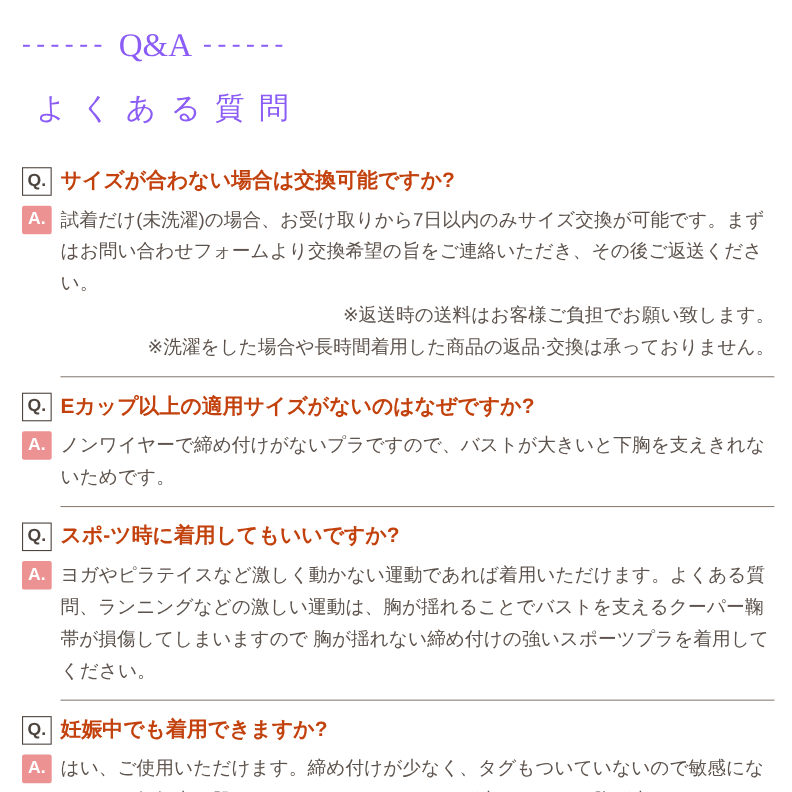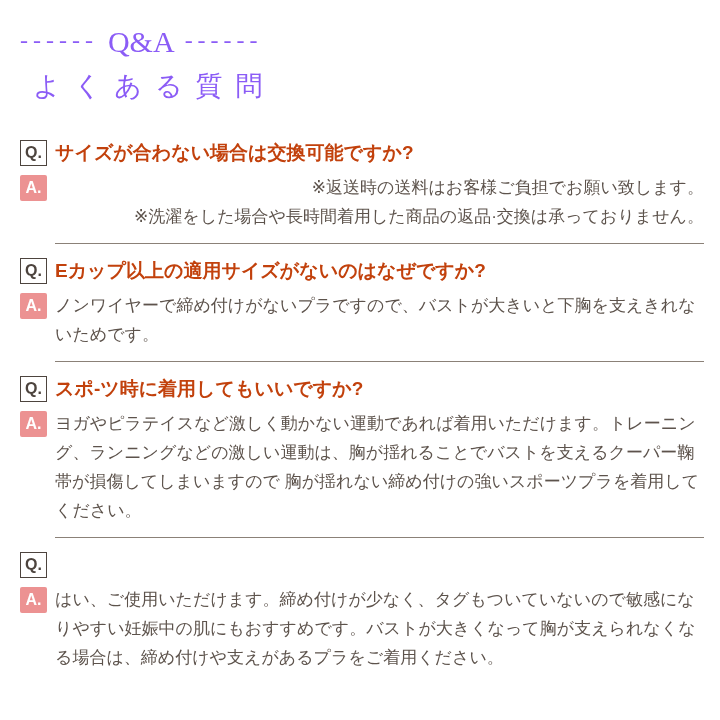--- a/index.html
+++ b/index.html
@@ -31,21 +31,21 @@
     font-weight: normal;
     position: relative;
     top: -4px;
     font-size: 24px;
   }
   .title-text {
     padding: 0 10px;
     font-weight: normal;
   }
   .subtitle {
-    margin-top: 8px;
+    margin-top: 20px;
     font-size: 27px;
     letter-spacing: 13px;
     text-indent: 13px;
     font-weight: normal;
   }
   
   .qa-section { width: 100%; }
   .q-row {
     display: flex;
     align-items: flex-start;
@@ -111,20 +111,21 @@
   </div>
 
   <div class="qa-section">
     <div class="q-row">
       <span class="q-badge">Q.</span>
       <span class="question">サイズが合わない場合は交換可能ですか?</span>
     </div>
     <div class="a-row">
       <span class="a-badge">A.</span>
       <div class="answer-block">
+        <div class="answer-text">試着だけ(未洗濯)の場合、お受け取りから7日以内のみサイズ交換が可能です。まずはお問い合わせフォームより交換希望の旨をご連絡いただき、その後ご返送ください。</div>
         <div class="answer-note">※返送時の送料はお客様ご負担でお願い致します。</div>
         <div class="answer-note">※洗濯をした場合や長時間着用した商品の返品·交換は承っておりません。</div>
       </div>
     </div>
   </div>
 
   <hr class="divider">
 
   <div class="qa-section">
     <div class="q-row">
@@ -142,30 +143,31 @@
   <hr class="divider">
 
   <div class="qa-section">
     <div class="q-row">
       <span class="q-badge">Q.</span>
       <span class="question">スポ-ツ時に着用してもいいですか?</span>
     </div>
     <div class="a-row">
       <span class="a-badge">A.</span>
       <div class="answer-block">
-        <div class="answer-text">ヨガやピラテイスなど激しく動かない運動であれば着用いただけます。トレーニング、ランニングなどの激しい運動は、胸が揺れることでバストを支えるクーパー鞠帯が損傷してしまいますので 胸が揺れない締め付けの強いスポーツプラを着用してください。</div>
+        <div class="answer-text">ヨガやピラテイスなど激しく動かない運動であれば着用いただけます。よくある質問、ランニングなどの激しい運動は、胸が揺れることでバストを支えるクーパー鞠帯が損傷してしまいますので 胸が揺れない締め付けの強いスポーツプラを着用してください。</div>
       </div>
     </div>
   </div>
 
   <hr class="divider">
 
   <div class="qa-section">
     <div class="q-row">
       <span class="q-badge">Q.</span>
+      <span class="question">妊娠中でも着用できますか?</span>
     </div>
     <div class="a-row">
       <span class="a-badge">A.</span>
       <div class="answer-block">
         <div class="answer-text">はい、ご使用いただけます。締め付けが少なく、タグもついていないので敏感になりやすい妊娠中の肌にもおすすめです。バストが大きくなって胸が支えられなくなる場合は、締め付けや支えがあるプラをご着用ください。</div>
       </div>
     </div>
   </div>
 
 </div>

